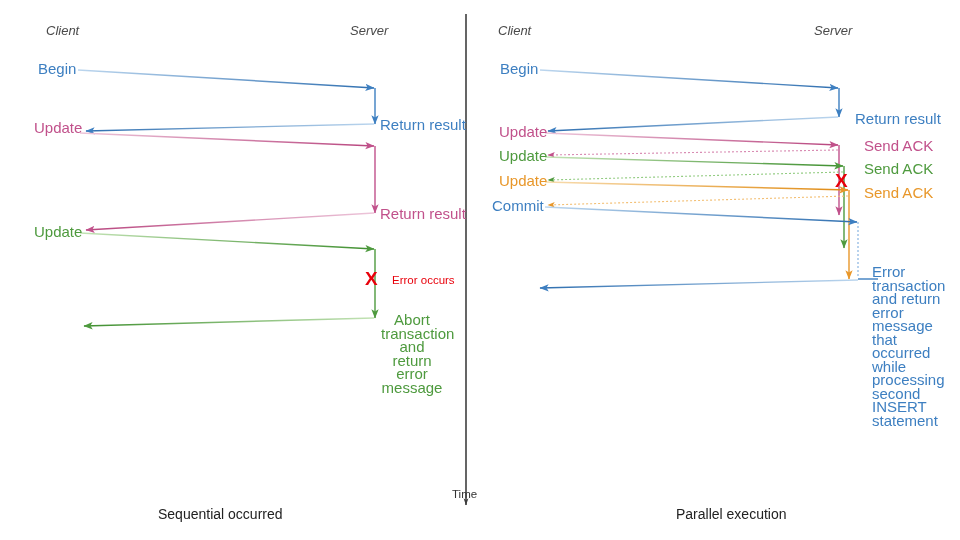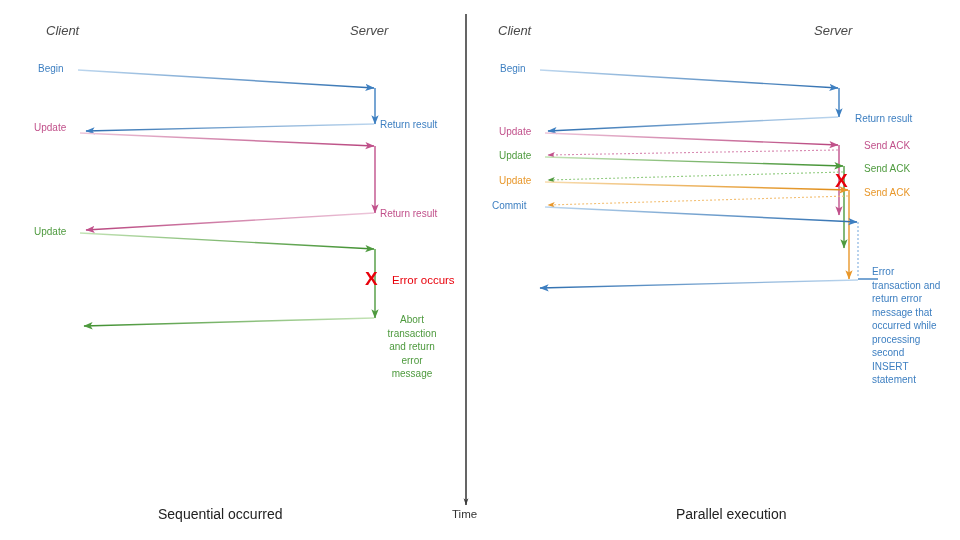--- a/index.html
+++ b/index.html
@@ -18,21 +18,21 @@
   svg.layer {
     position: absolute;
     left: 0;
     top: 0;
     width: 960px;
     height: 540px;
   }
   .lbl {
     position: absolute;
     font-family: "Liberation Sans", sans-serif;
-    font-size: 10px;
+    font-size: 15px;
     line-height: 13.5px;
     white-space: pre;
     color: #3d7fc1;
   }
   .lbl.actor {
     font-style: italic;
     font-size: 13px;
     color: #4a4a4a;
   }
   .lbl.caption {
@@ -186,21 +186,21 @@
   <div class="lbl" style="left:380px; top:118px; color:#3d7fc1;">Return result</div>
   <div class="lbl" style="left:380px; top:207px; color:#c1518b;">Return result</div>
 
   <div class="xmark" style="left:365px; top:269px;">X</div>
   <div class="lbl err" style="left:392px; top:274px;">Error occurs</div>
 
   <div class="lbl multi" style="left:381px; top:313px; color:#4e9a3e;">Abort transaction and return error message</div>
 
   <div class="lbl caption" style="left:158px; top:508px;">Sequential occurred</div>
 
-  <div class="lbl timeaxis" style="left:452px; top:508px;">Time</div>
+  <div class="lbl timeaxis" style="left:452px; top:488px;">Time</div>
 
   <div class="lbl actor" style="left:498px; top:24px;">Client</div>
   <div class="lbl actor" style="left:814px; top:24px;">Server</div>
 
   <div class="lbl" style="left:500px; top:62px; color:#3d7fc1;">Begin</div>
   <div class="lbl" style="left:499px; top:125px; color:#c1518b;">Update</div>
   <div class="lbl" style="left:499px; top:149px; color:#4e9a3e;">Update</div>
   <div class="lbl" style="left:499px; top:174px; color:#e8972a;">Update</div>
   <div class="lbl" style="left:492px; top:199px; color:#3d7fc1;">Commit</div>
 

